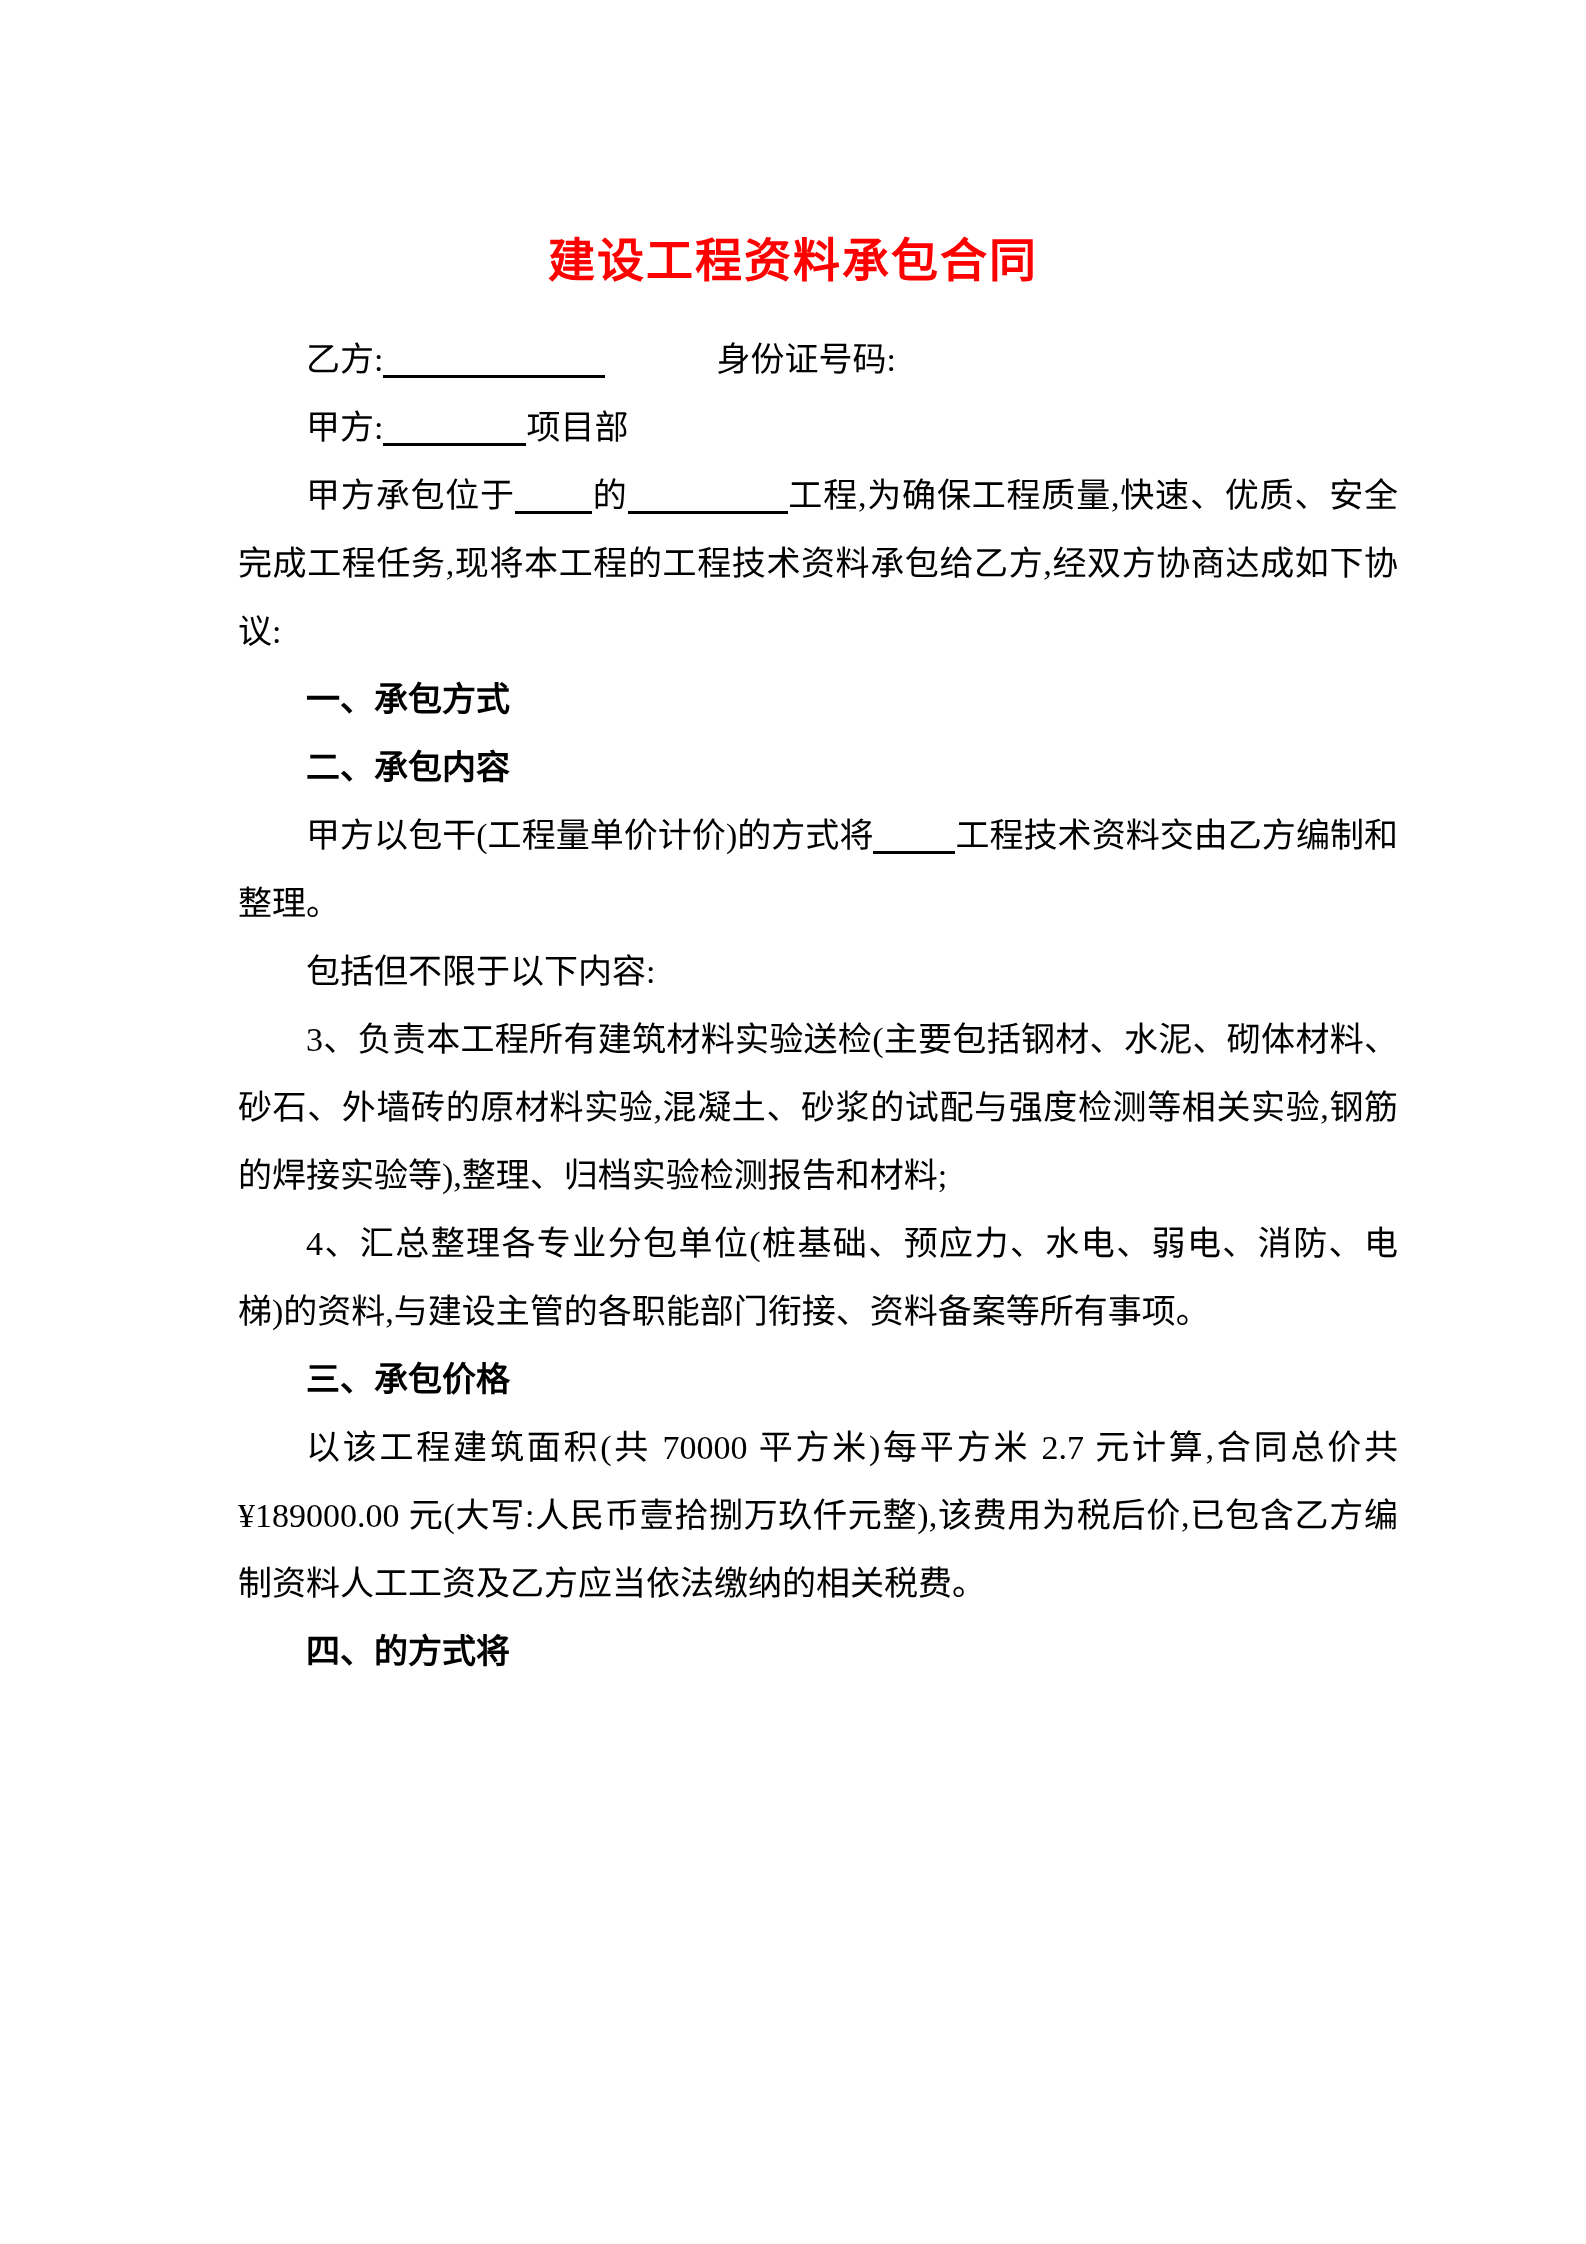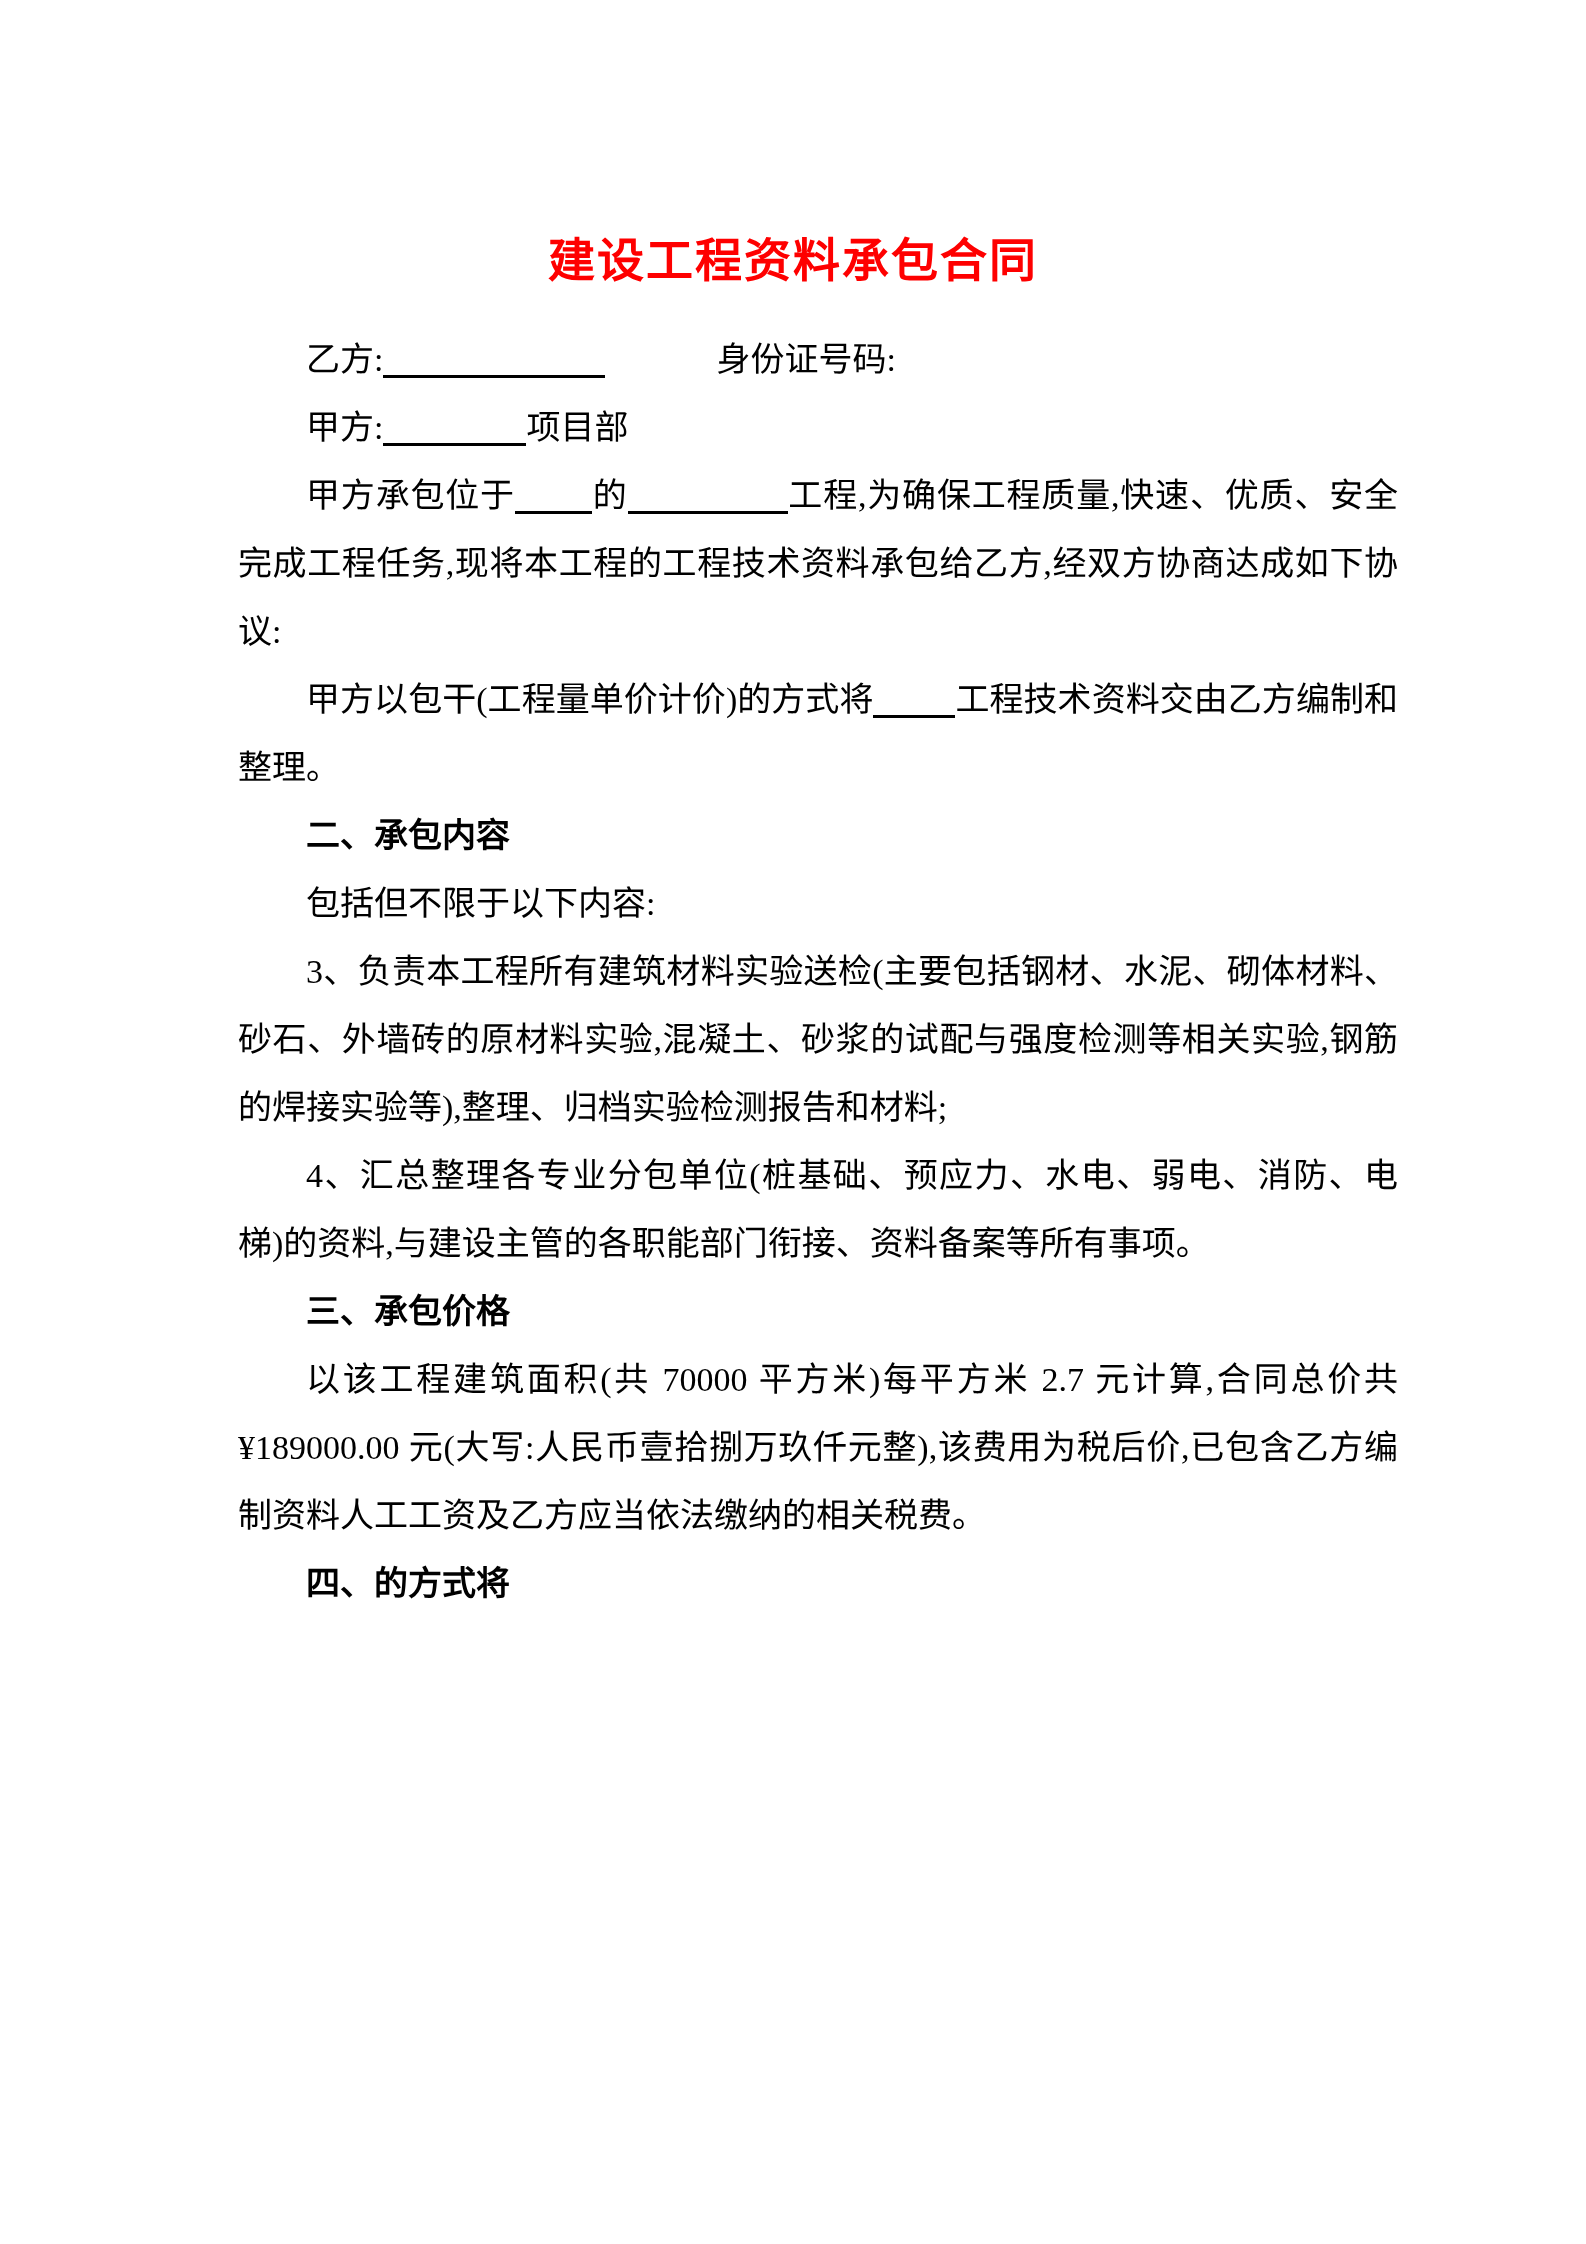--- a/index.html
+++ b/index.html
@@ -57,24 +57,25 @@
   <h1 class="title" style="color: rgb(254, 0, 0);">建设工程资料承包合同</h1>
 
   <div class="content">
 
     <p class="line para"><span>乙方:</span><span class="blank w222"></span><span class="idlabel">身份证号码:</span></p>
 
     <p class="line para"><span>甲方:</span><span class="blank w143"></span><span>项目部</span></p>
 
     <p class="para"><span>甲方承包位于</span><span class="blank w77"></span><span>的</span><span class="blank w160"></span><span>工程,为确保工程质量,快速、优质、安全完成工程任务,现将本工程的工程技术资料承包给乙方,经双方协商达成如下协议:</span></p>
 
+    <p class="para bold">一、承包方式</p>
+
+    <p class="para bold">二、承包内容</p>
 
     <p class="para"><span>甲方以包干(工程量单价计价)的方式将</span><span class="blank w82"></span><span>工程技术资料交由乙方编制和整理。</span></p>
-
-    <p class="para bold">二、承包内容</p>
 
     <p class="para">包括但不限于以下内容:</p>
 
 
 
     <p class="para">3、负责本工程所有建筑材料实验送检(主要包括钢材、水泥、砌体材料、砂石、外墙砖的原材料实验,混凝土、砂浆的试配与强度检测等相关实验,钢筋的焊接实验等),整理、归档实验检测报告和材料;</p>
 
     <p class="para">4、汇总整理各专业分包单位(桩基础、预应力、水电、弱电、消防、电梯)的资料,与建设主管的各职能部门衔接、资料备案等所有事项。</p>
 
     <p class="para bold">三、承包价格</p>

